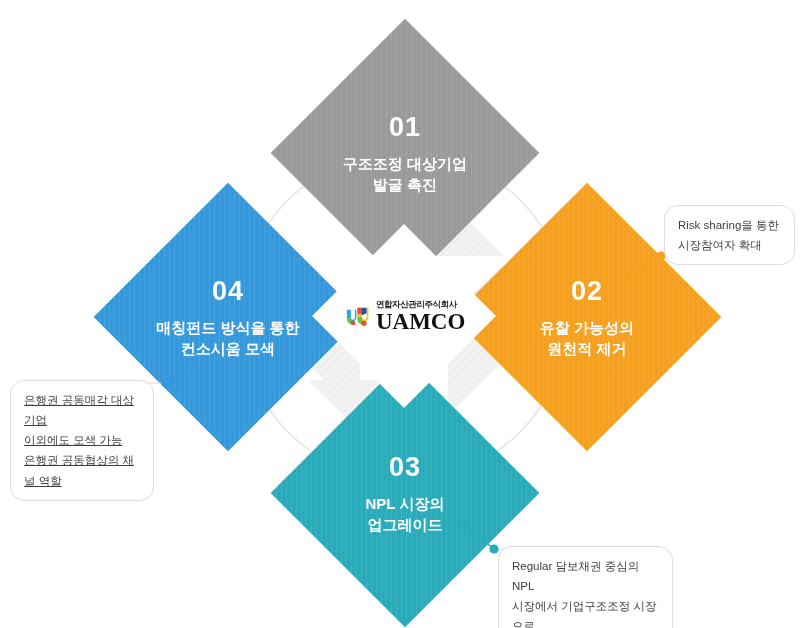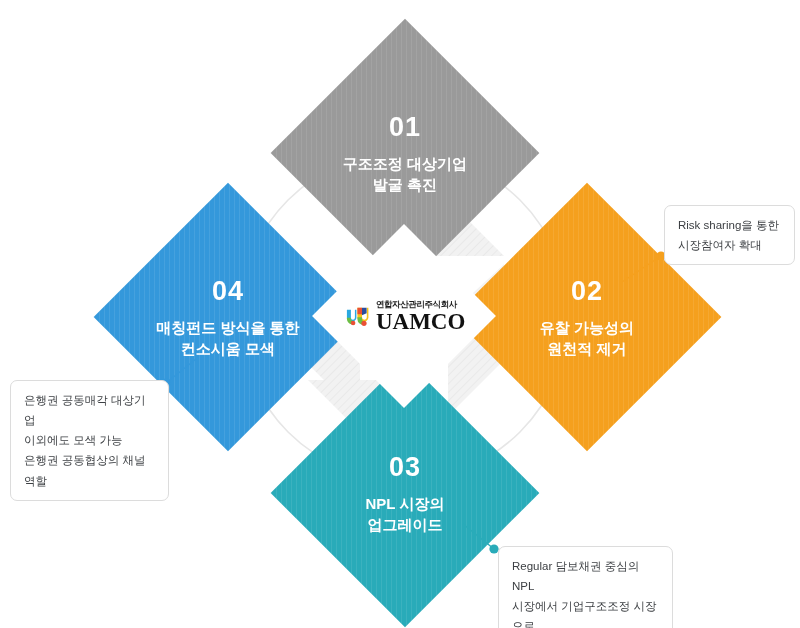--- a/index.html
+++ b/index.html
@@ -117,32 +117,32 @@
     letter-spacing: 0px;
     white-space: nowrap;
     font-family: "Liberation Serif", "DejaVu Serif", serif;
   }
 
   
   .callout {
     position: absolute;
     background: #ffffff;
     border: 1px solid #dcdcdc;
-    border-radius: 7px;
+    border-radius: 14px;
     padding: 9px 13px;
     font-size: 11.5px;
     color: #3d4044;
     line-height: 1.75;
     white-space: pre-line;
     box-sizing: border-box;
     z-index: 6;
   }
   #callout-02 { left: 664px; top: 205px; width: 131px; }
   #callout-03 { left: 498px; top: 546px; width: 175px; }
-  #callout-04 { left: 10px;  top: 380px; width: 159px; }
+  #callout-04 { left: 10px;  top: 380px; width: 144px; text-decoration: underline; }
 
   
   #connector-layer {
     position: absolute;
     left: 0; top: 0;
     width: 800px;
     height: 628px;
     z-index: 5;
     pointer-events: none;
   }

